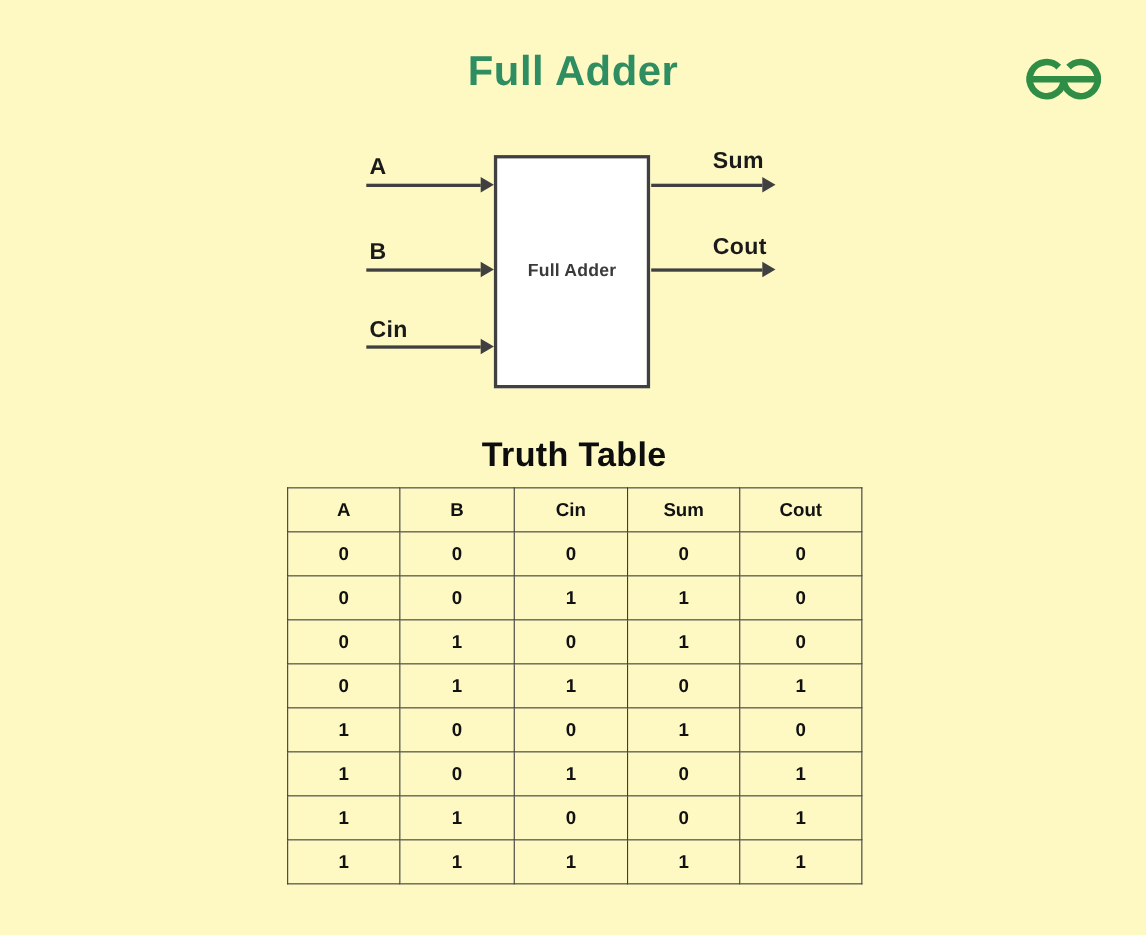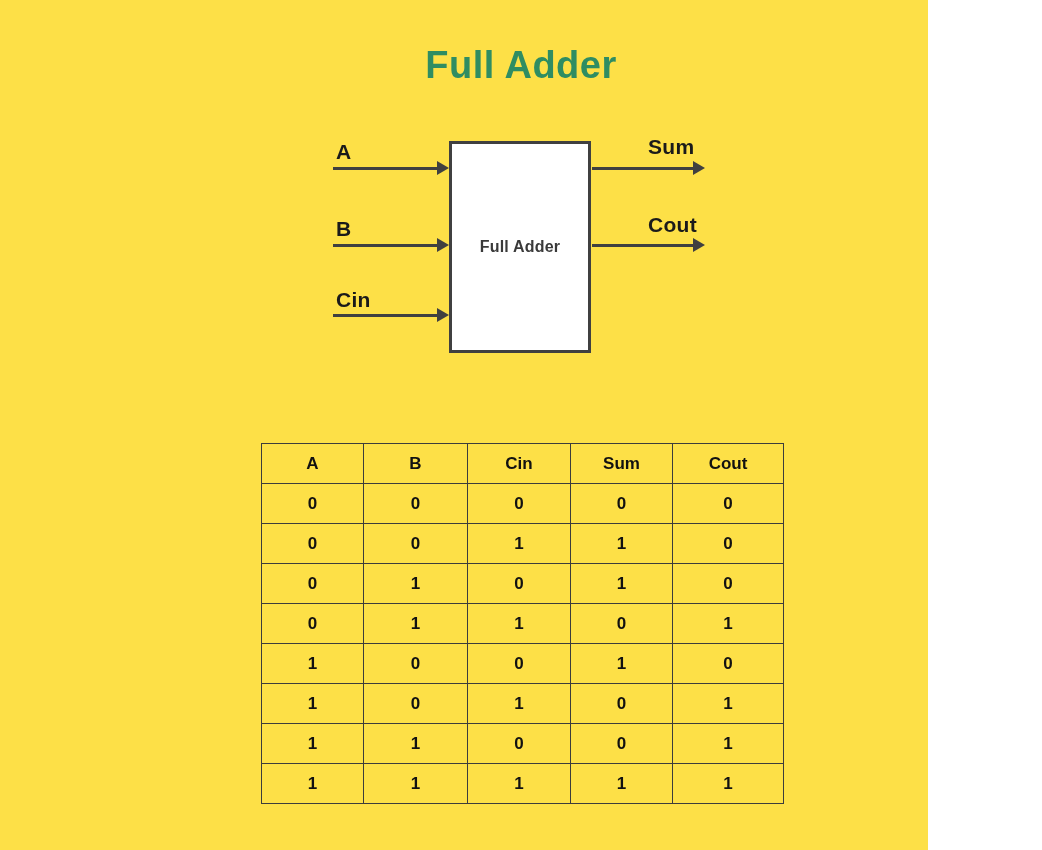--- a/index.html
+++ b/index.html
@@ -7,22 +7,22 @@
     --logo-green:#2f8d46;
     --line-gray:#404040;
     --text-dark:#1a1a1a;
     --border-gray:#3c3c3c;
   }
   *{margin:0;padding:0;box-sizing:border-box;}
   html,body{background:#ffffff;}
   body{font-family:"Liberation Sans",sans-serif;}
   .page{
     position:relative;
-    width:928px;height:850px;
-    background:#fde047;
+    width:1042px;height:850px;
+    background:#fef9c3;
     overflow:hidden;
   }
   
   .page-title{
     position:absolute;left:0;top:44px;width:1042px;
     text-align:center;
     font-size:38px;font-weight:700;
     color:var(--title-green,#2f8d62);
     letter-spacing:0.5px;
   }
@@ -119,20 +119,21 @@
 
     <div class="arrow" style="left:592px;top:167px;width:101px;">
         <span class="head"></span>
       </div>
     <div class="arrow" style="left:592px;top:244px;width:101px;">
         <span class="head"></span>
       </div>
 
   </div>
 
+  <div class="tt-heading">Truth Table</div>
 
   <table class="truth-table">
     <colgroup>
       <col style="width:102px">
         <col style="width:104px">
         <col style="width:103px">
         <col style="width:102px">
         <col style="width:111px">
     </colgroup>
     <thead>

